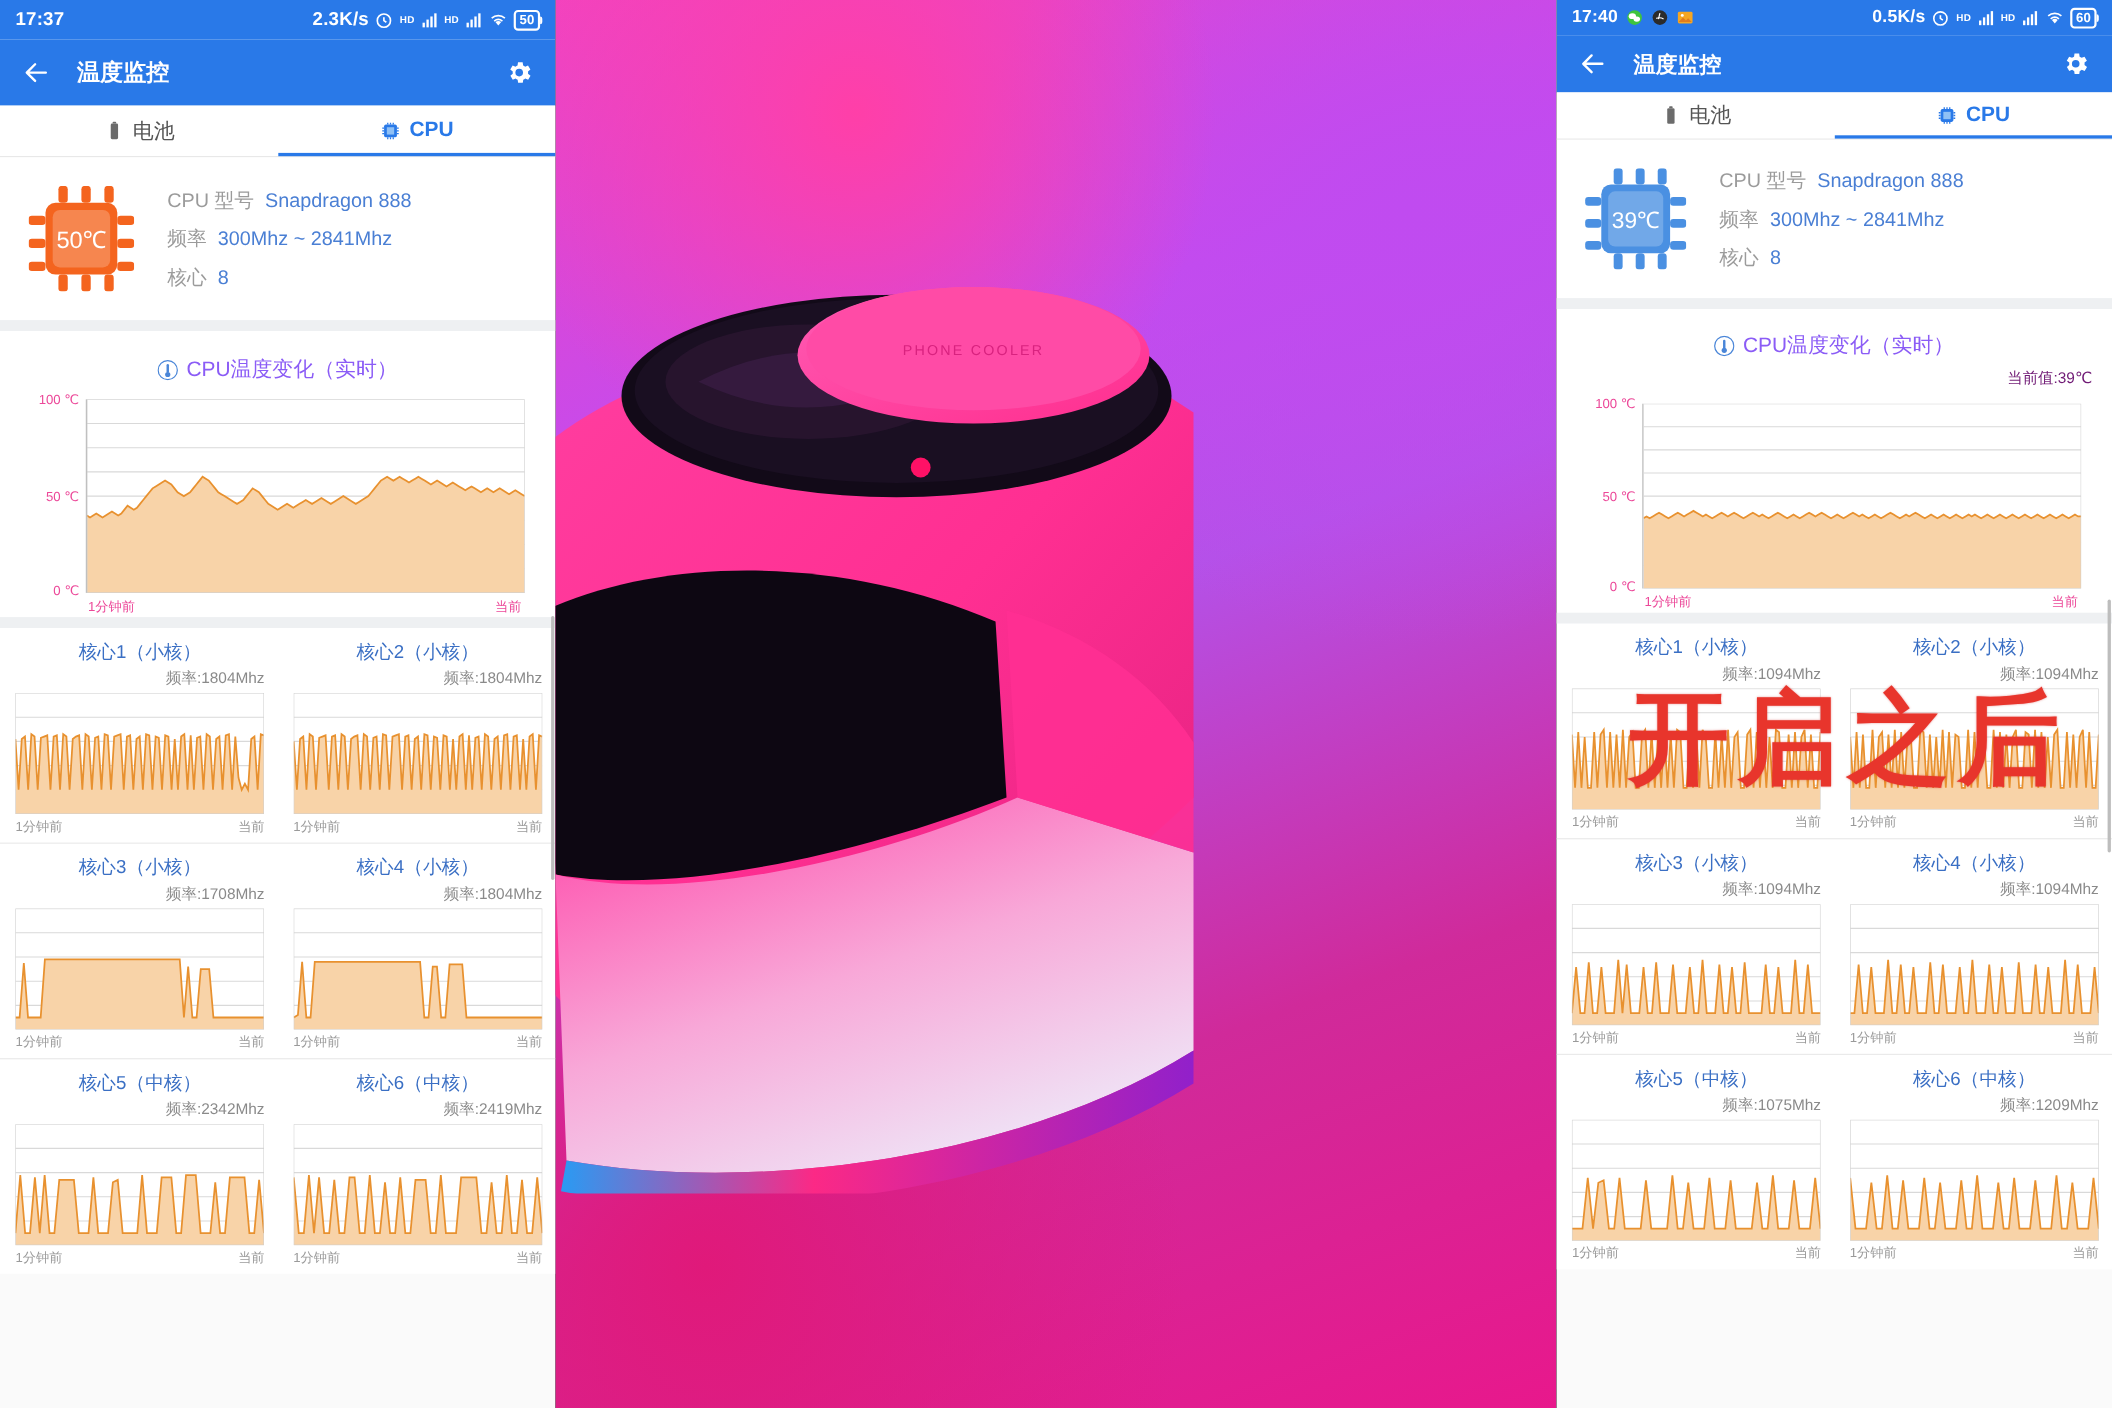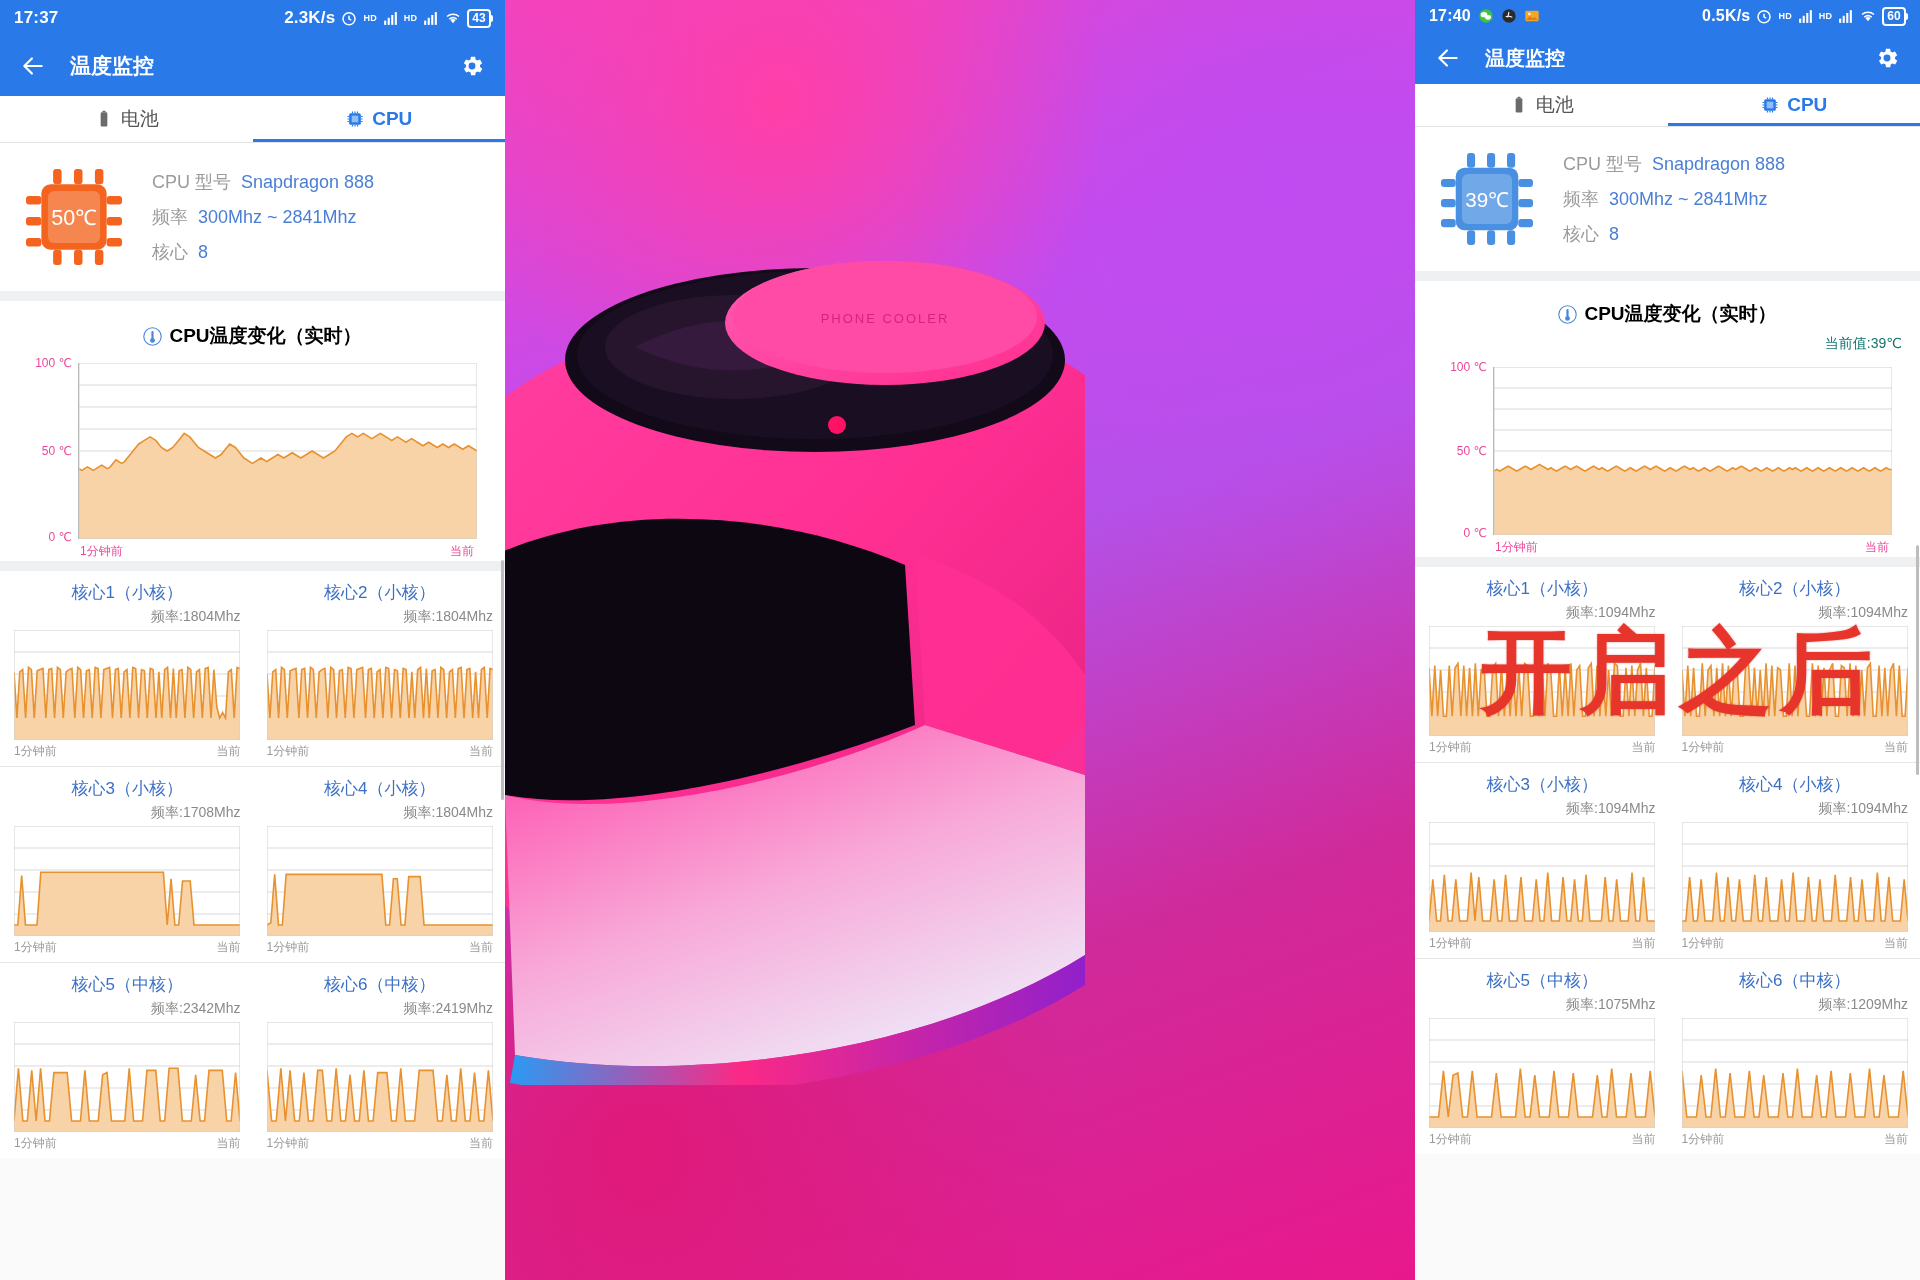--- a/index.html
+++ b/index.html
@@ -41,23 +41,23 @@
   .tab.active::after{content:"";position:absolute;left:0;right:0;bottom:0;height:3px;background:#2979e8;}
 
   
   .card{background:#fff;border-bottom:10px solid #eef0f2;}
   .cpuinfo{display:flex;align-items:center;padding:18px 0 18px 22px;}
   .chipwrap{flex:0 0 auto;position:relative;}
   .inforows{margin-left:26px;}
   .inforow{font-size:18px;color:#9b9b9b;margin:11px 0;white-space:nowrap;}
   .inforow b{color:#4a7fd4;font-weight:400;margin-left:10px;}
 
-  .secthead{color:#000000;font-size:19px;font-weight:700;
+  .secthead{color:#8b5cf6;font-size:19px;font-weight:400;
     display:flex;align-items:center;justify-content:center;gap:7px;}
-  .curval{text-align:right;color:#0f766e;font-size:14px;}
+  .curval{text-align:right;color:#701a75;font-size:14px;}
 
   .bigchart{position:relative;}
   .corelabel{text-align:center;color:#3a6fc4;font-size:17px;}
   .corefreq{text-align:right;color:#8a8a8a;font-size:14px;}
   .axlab{position:absolute;color:#ec4899;font-size:12px;}
 
   .coregrid{display:flex;flex-wrap:wrap;}
   .corecell{box-sizing:border-box;}
 
   
@@ -110,21 +110,21 @@
               <rect x="18" y="3" width="3" height="18" fill="#fff"></rect>
             </svg>
           </span>
           <span class="sb-ico">
             <svg width="18" height="18" viewBox="0 0 24 24">
               <path d="M12 19l-3.5-4.2a5.5 5.5 0 0 1 7 0z" fill="#fff"></path>
               <path d="M4 10a12 12 0 0 1 16 0" stroke="#fff" stroke-width="2" fill="none"></path>
               <path d="M7 13.5a8 8 0 0 1 10 0" stroke="#fff" stroke-width="2" fill="none"></path>
             </svg>
           </span>
-          <span class="batt">43</span>
+          <span class="batt">50</span>
         </div>
       </div>
       <div class="appbar" style="height:60px;padding:0 20px;">
         <span style="cursor:pointer;">
           <svg width="26" height="26" viewBox="0 0 24 24">
             <path d="M20 12H5M11 5l-7 7 7 7" stroke="#fff" stroke-width="2" fill="none" stroke-linecap="round" stroke-linejoin="round"></path>
           </svg>
         </span>
         <span class="title" style="margin-left:24px;font-size:21px;">温度监控</span>
         <span class="spacer"></span>

